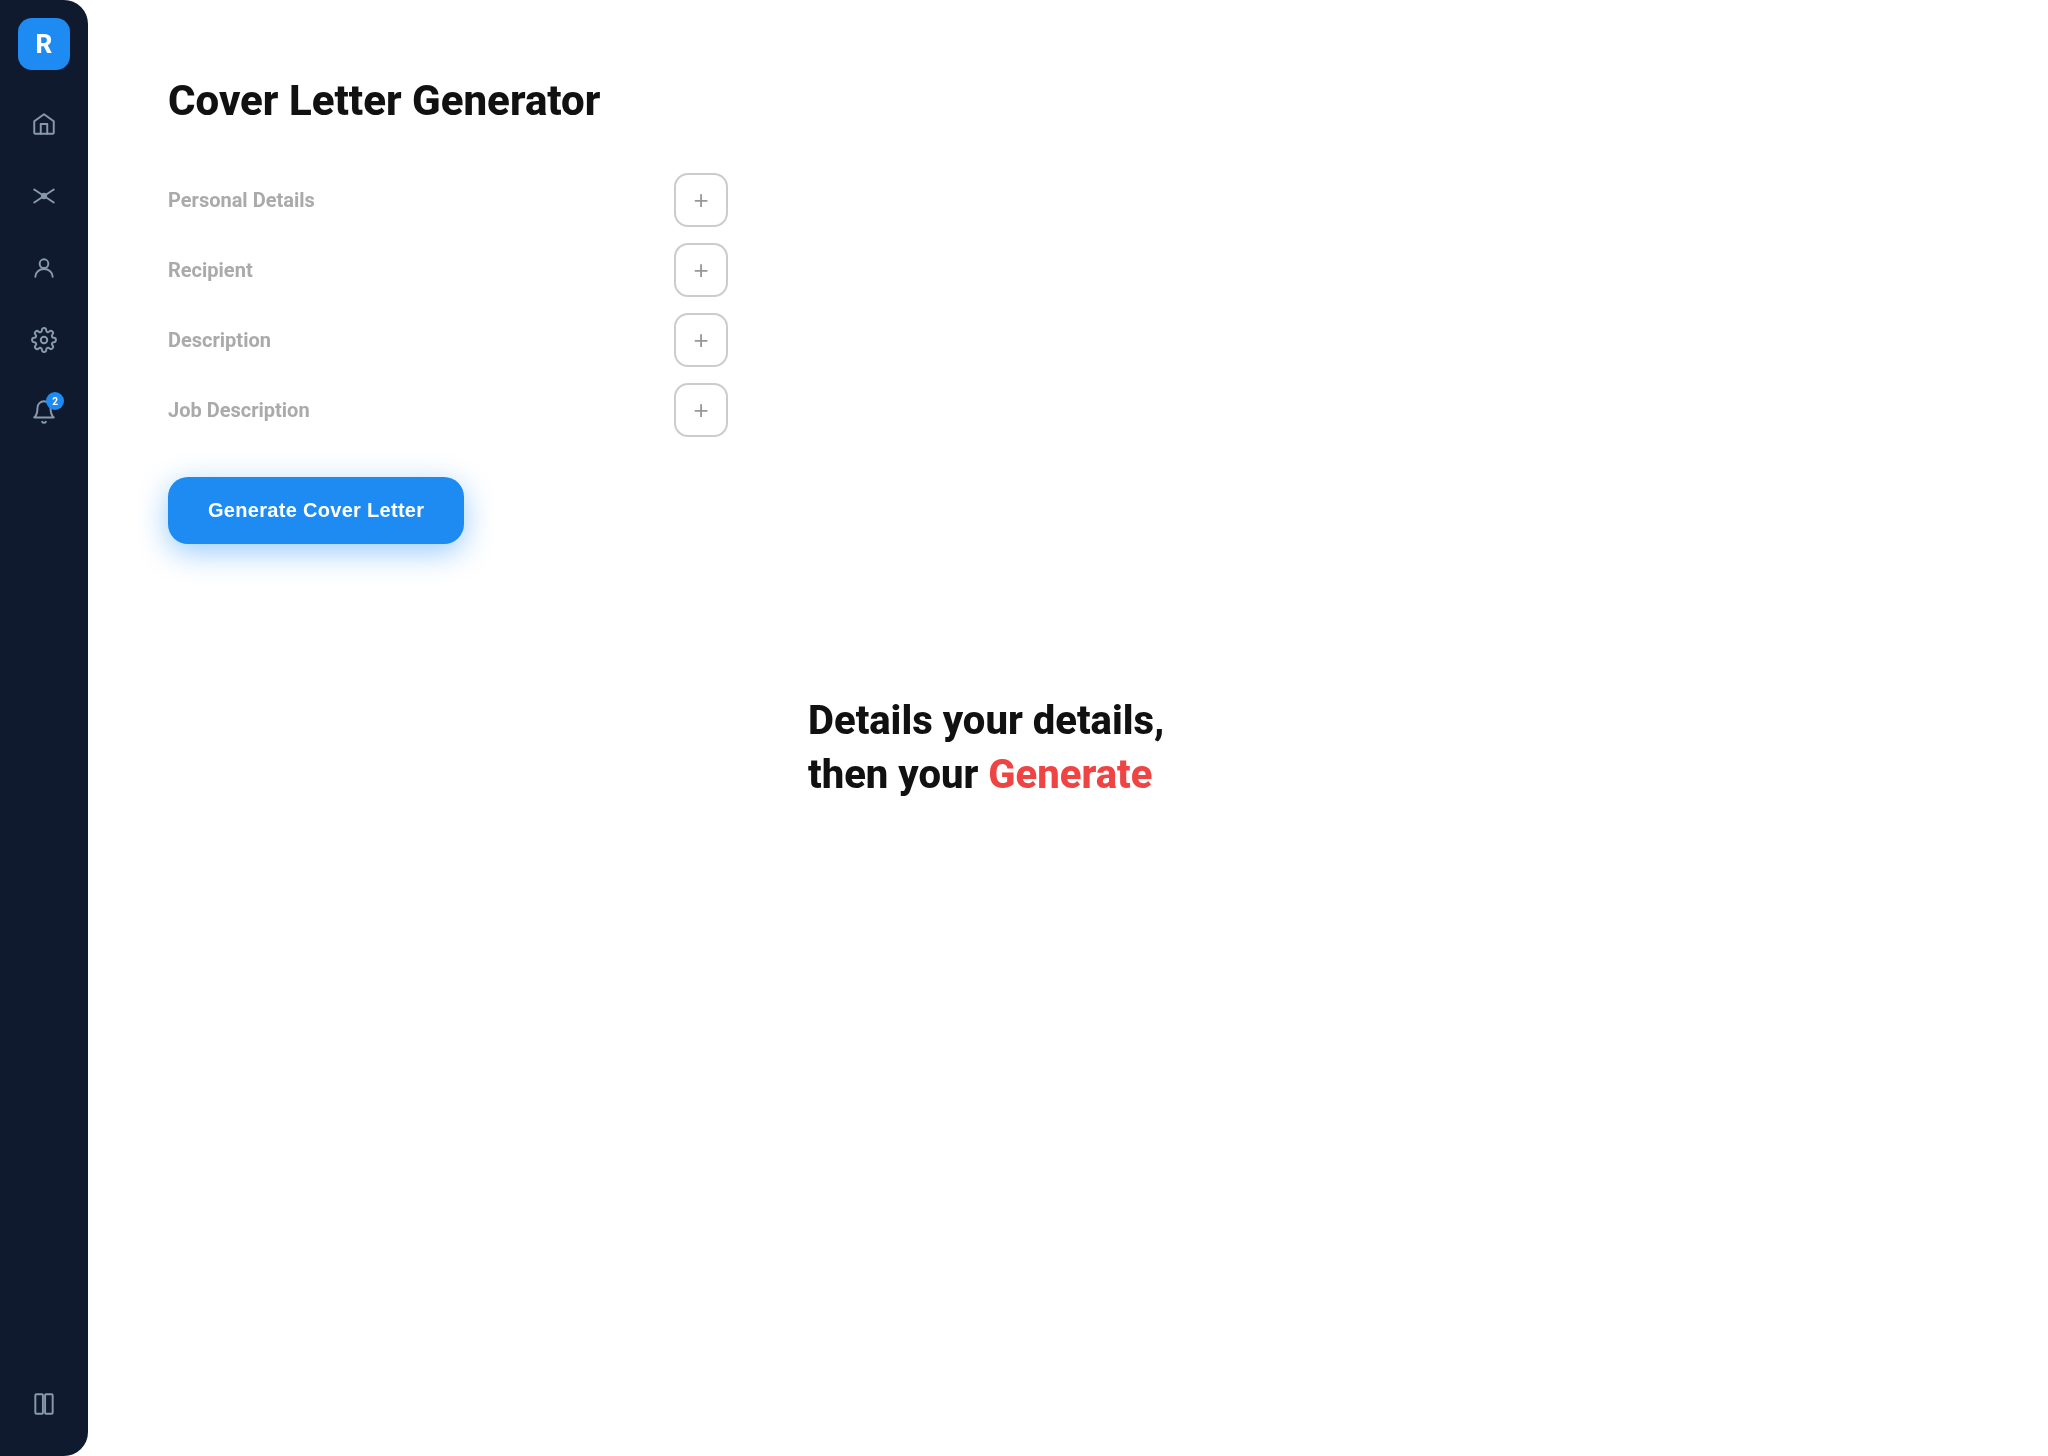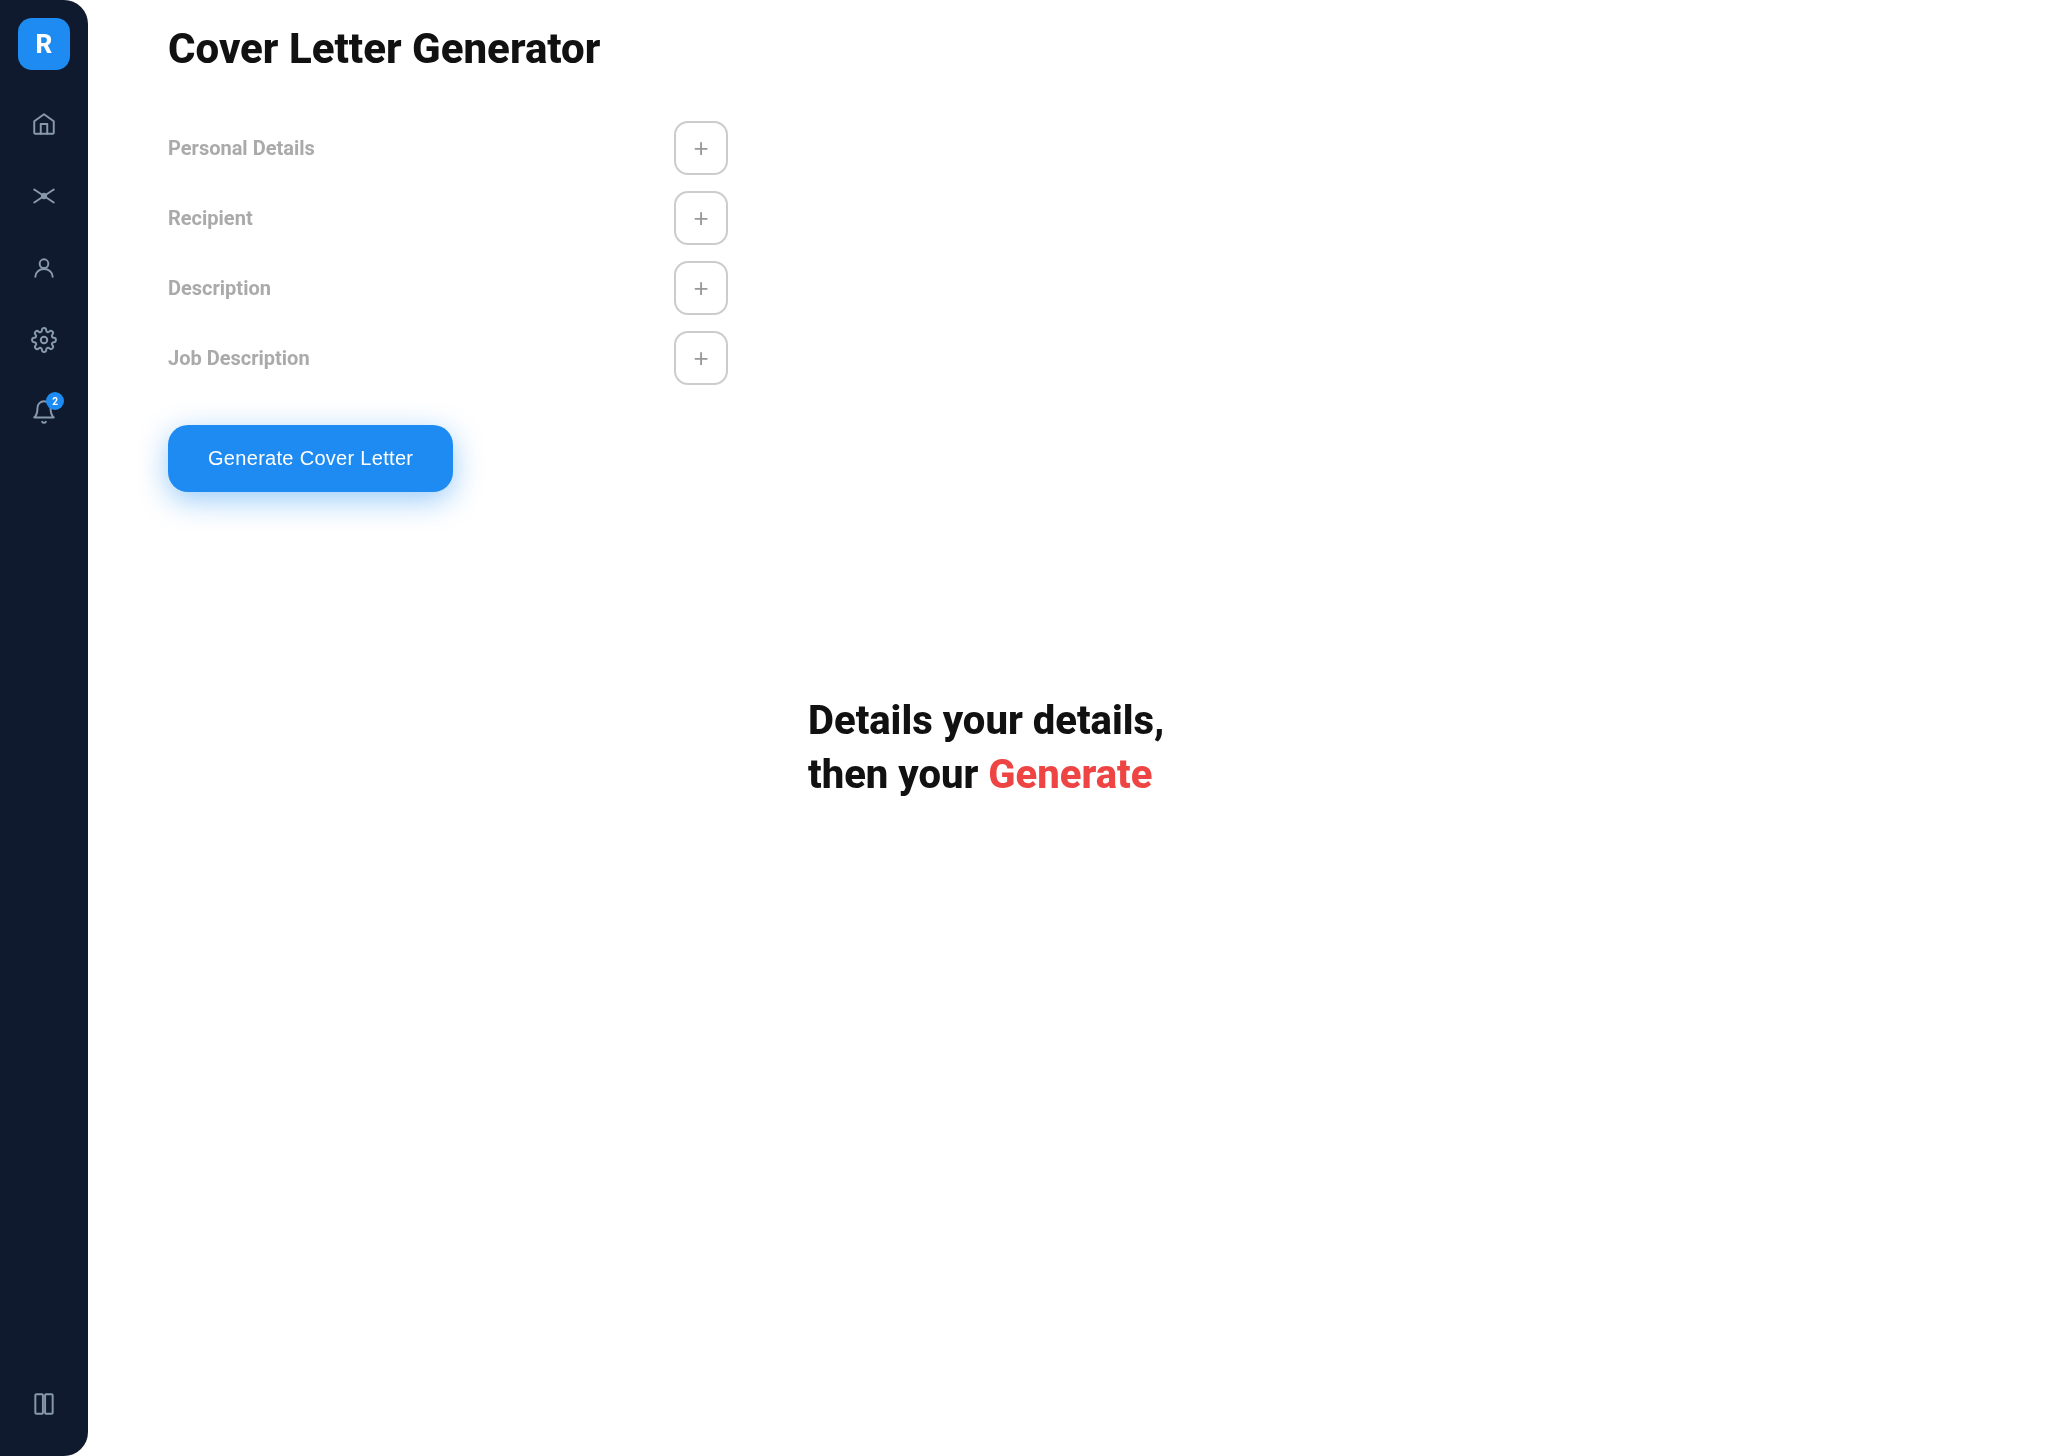--- a/index.html
+++ b/index.html
@@ -79,21 +79,21 @@
     }
 
     .sidebar-bottom {
       margin-top: auto;
       padding-bottom: 12px;
     }
 
     
     .main-content {
       flex: 1;
-      padding: 24px 80px;
+      padding: 76px 80px;
       display: flex;
       gap: 80px;
       overflow: auto;
     }
 
     .form-section {
       flex: 0 0 560px;
     }
 
     .page-title {
@@ -138,21 +138,21 @@
       line-height: 1;
     }
 
     .generate-button {
       background: #1d8bf1;
       color: #ffffff;
       border: none;
       border-radius: 20px;
       padding: 22px 40px;
       font-size: 20px;
-      font-weight: 400;
+      font-weight: 700;
       cursor: pointer;
       box-shadow: 0 8px 30px rgba(29, 139, 241, 0.45);
       letter-spacing: 0.3px;
     }
 
     
     .info-section {
       flex: 1;
       display: flex;
       align-items: center;

